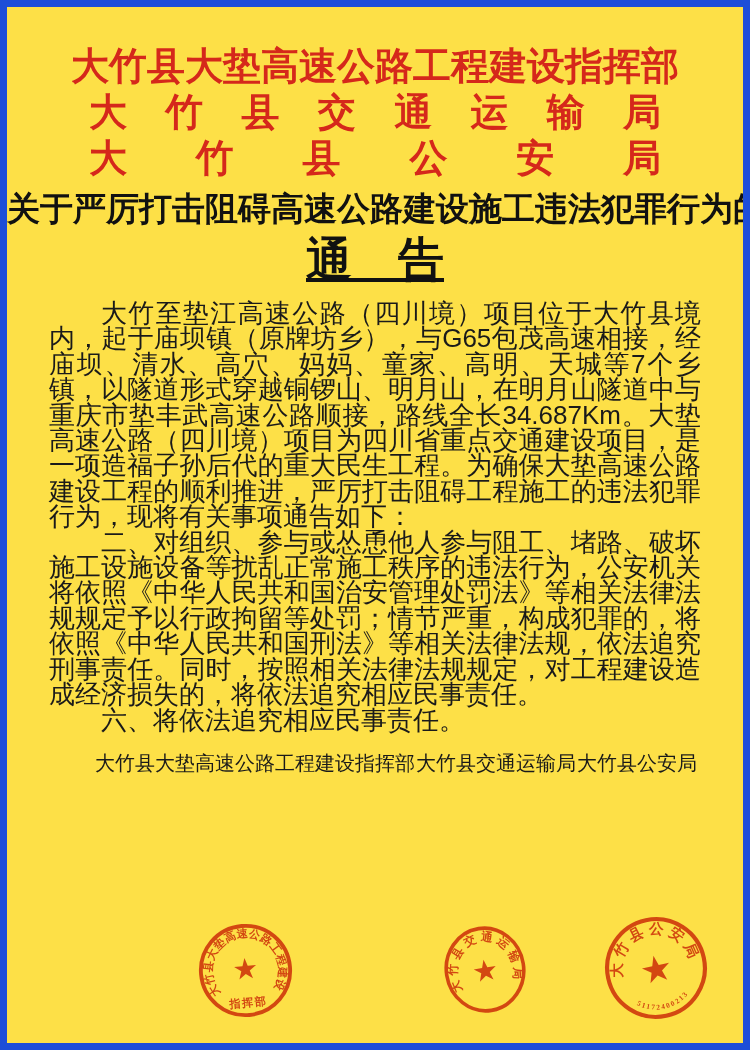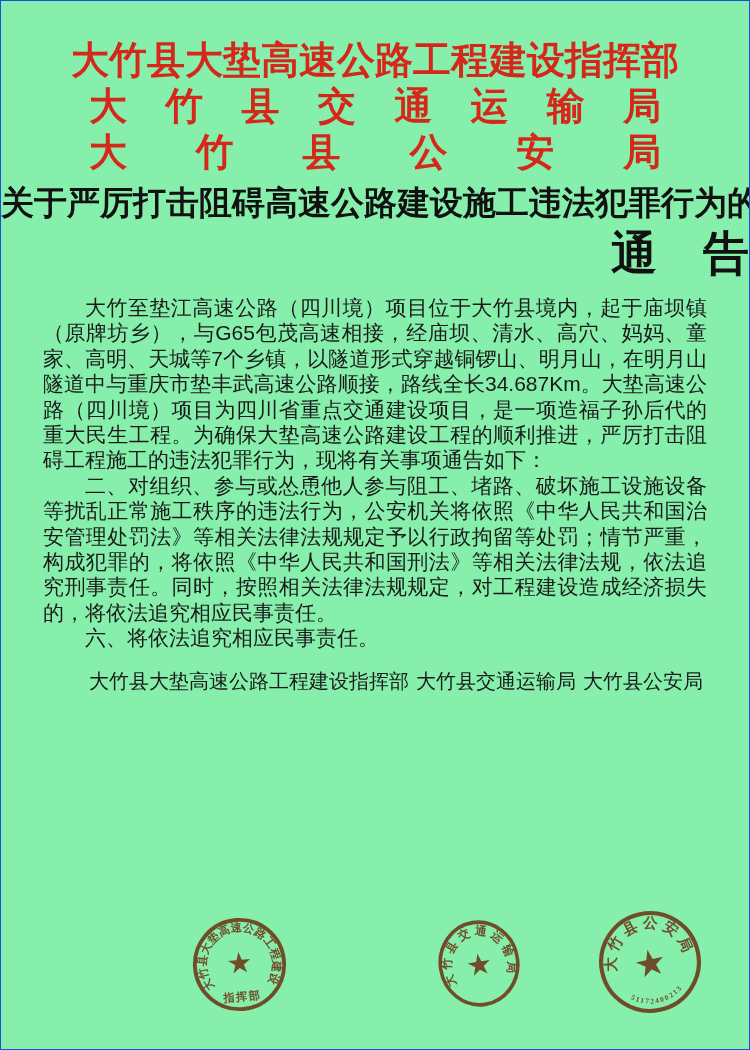--- a/index.html
+++ b/index.html
@@ -1,17 +1,17 @@
 <!DOCTYPE html>
 <html><head>
 <meta charset="utf-8">
 <style>
   html,body{margin:0;padding:0;background:#ffffff;}
   body{width:750px;height:1050px;position:relative;font-family:"Liberation Sans",sans-serif;}
-  .page{position:absolute;inset:0;background:#86efac;border:1px solid #1d4ed8;box-sizing:border-box;overflow:hidden;}
+  .page{position:absolute;inset:0;background:#fde047;border:7px solid #1d4ed8;box-sizing:border-box;overflow:hidden;}
 
   
   .header{padding-top:36px;}
   .org-line{
     color:#d5281b;
     font-family:"Liberation Serif",serif;
     font-weight:bold;
     font-size:38px;
     line-height:46px;
     white-space:nowrap;
@@ -23,28 +23,28 @@
     white-space:normal;
   }
 
   
   .title-line{
     margin-top:6px;text-align:right;
     font-family:"Liberation Serif",serif;font-weight:bold;
     font-size:33px;line-height:44px;color:#111;white-space:nowrap;
   }
   .title-main{
-    text-align:right;font-family:"Liberation Serif",serif;font-weight:bold;
-    font-size:46px;line-height:58px;color:#111;
+    text-align:center;font-family:"Liberation Serif",serif;font-weight:bold;
+    font-size:46px;line-height:58px;color:#111;text-decoration:underline;
   }
 
   
   .body{
     margin:12px 42px 0 42px;
-    font-size:21px;line-height:25.4px;
+    font-size:26px;line-height:25.4px;
     color:#1a1a1a;text-align:justify;
   }
   .body p{margin:0;text-indent:2em;}
 
   
   .sign-row{
     display:flex;justify-content:space-between;
     margin:18px 46px 0 88px;
     font-size:20px;line-height:24px;color:#1a1a1a;white-space:nowrap;
   }

